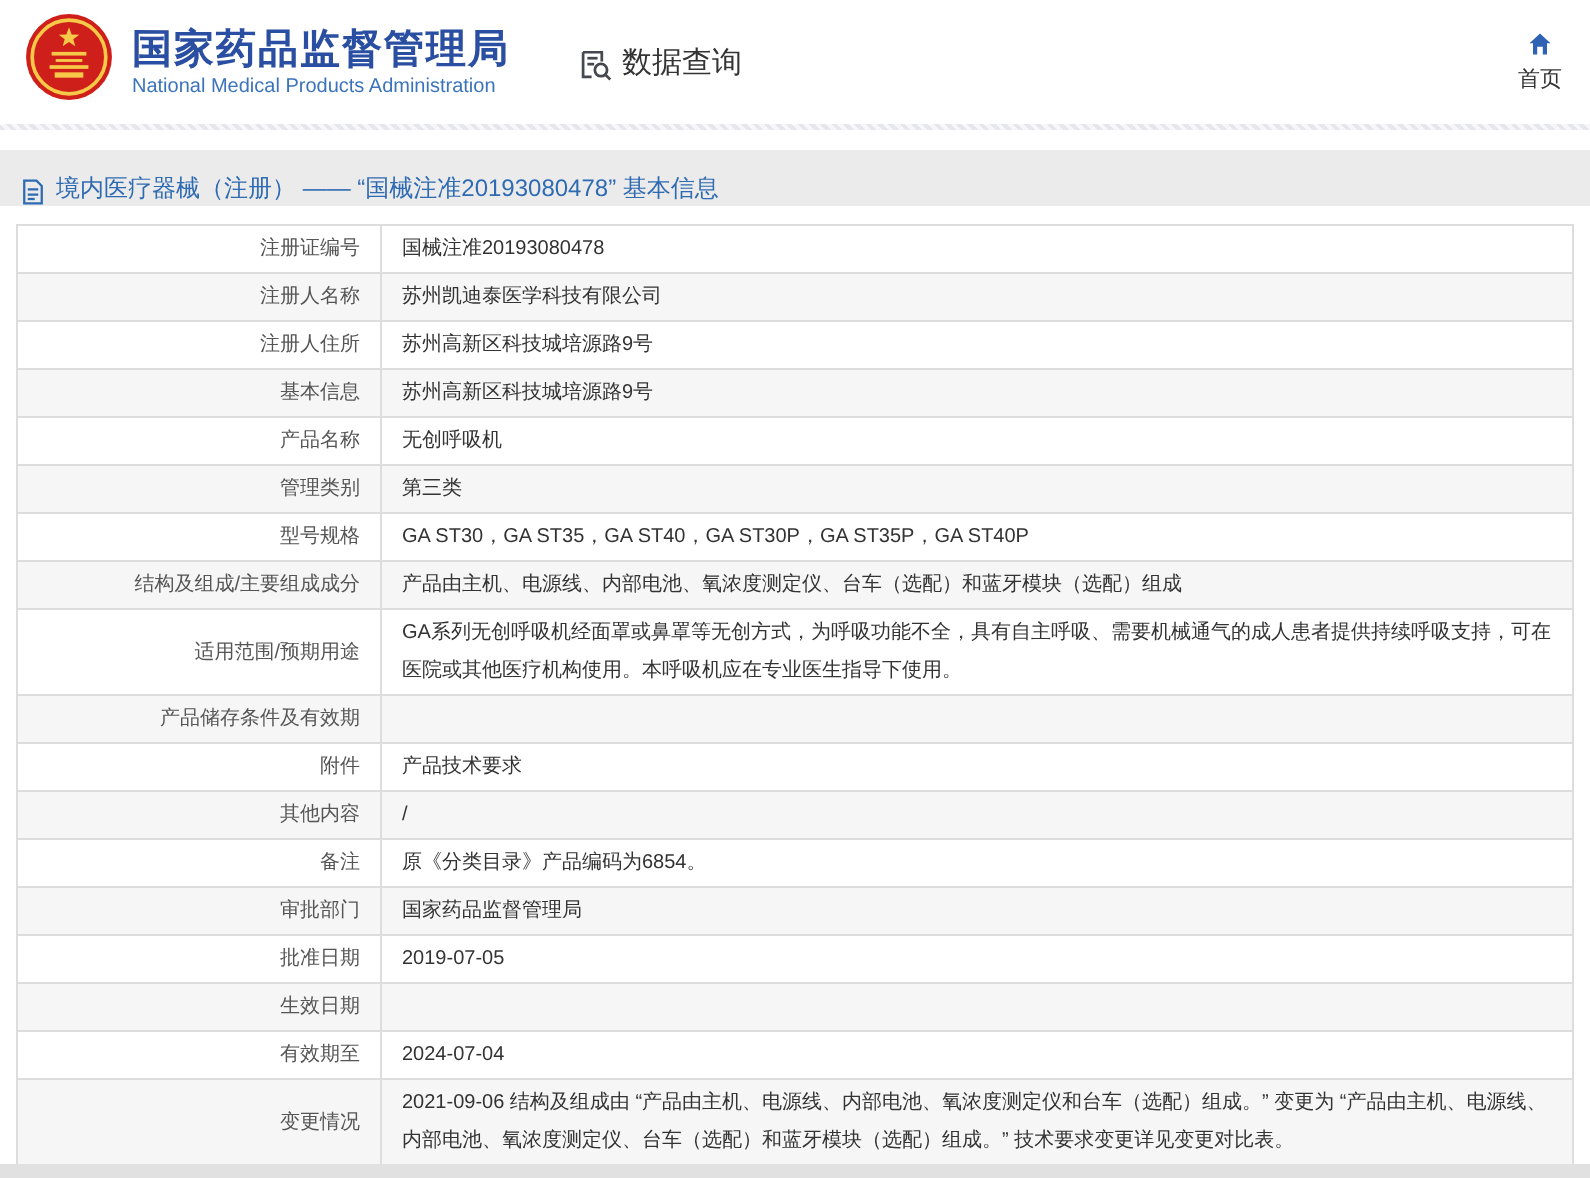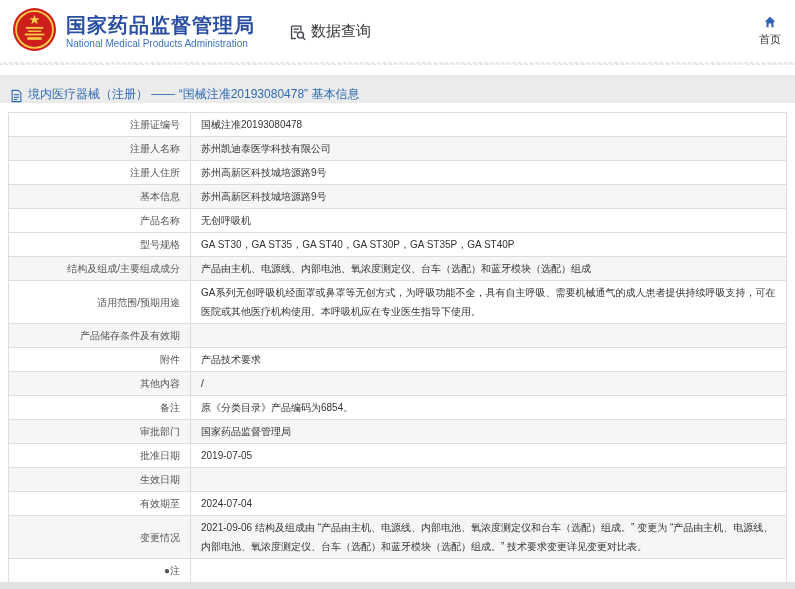--- a/index.html
+++ b/index.html
@@ -120,20 +120,24 @@
           <td class="value-cell">苏州高新区科技城培源路9号</td>
         </tr>
         <tr class="alt">
           <td class="label-cell">基本信息</td>
           <td class="value-cell">苏州高新区科技城培源路9号</td>
         </tr>
         <tr>
           <td class="label-cell">产品名称</td>
           <td class="value-cell">无创呼吸机</td>
         </tr>
+        <tr class="alt">
+          <td class="label-cell">管理类别</td>
+          <td class="value-cell">第三类</td>
+        </tr>
         <tr>
           <td class="label-cell">型号规格</td>
           <td class="value-cell">GA ST30，GA ST35，GA ST40，GA ST30P，GA ST35P，GA ST40P</td>
         </tr>
         <tr class="alt">
           <td class="label-cell">结构及组成/主要组成成分</td>
           <td class="value-cell">产品由主机、电源线、内部电池、氧浓度测定仪、台车（选配）和蓝牙模块（选配）组成</td>
         </tr>
         <tr>
           <td class="label-cell">适用范围/预期用途</td>

